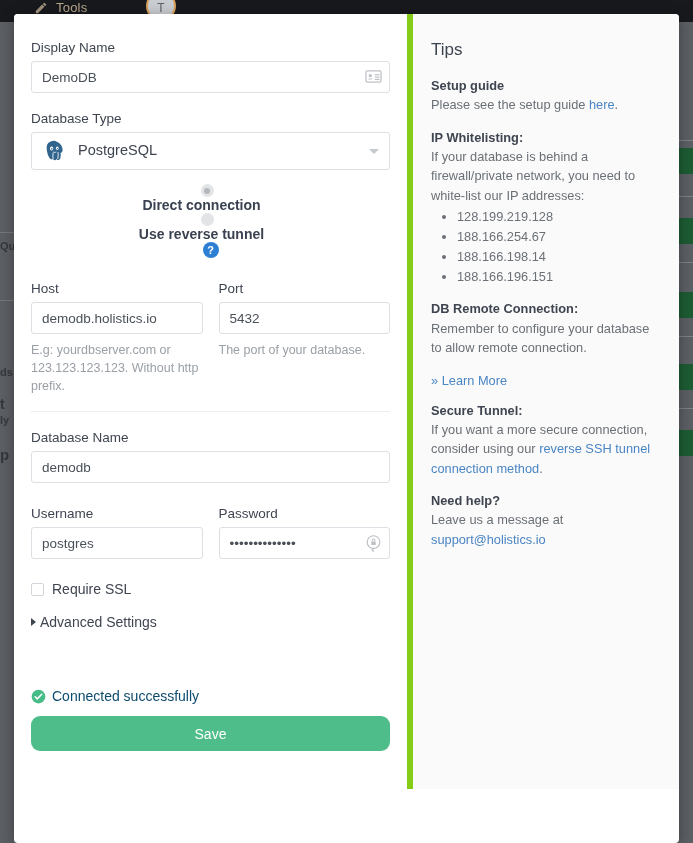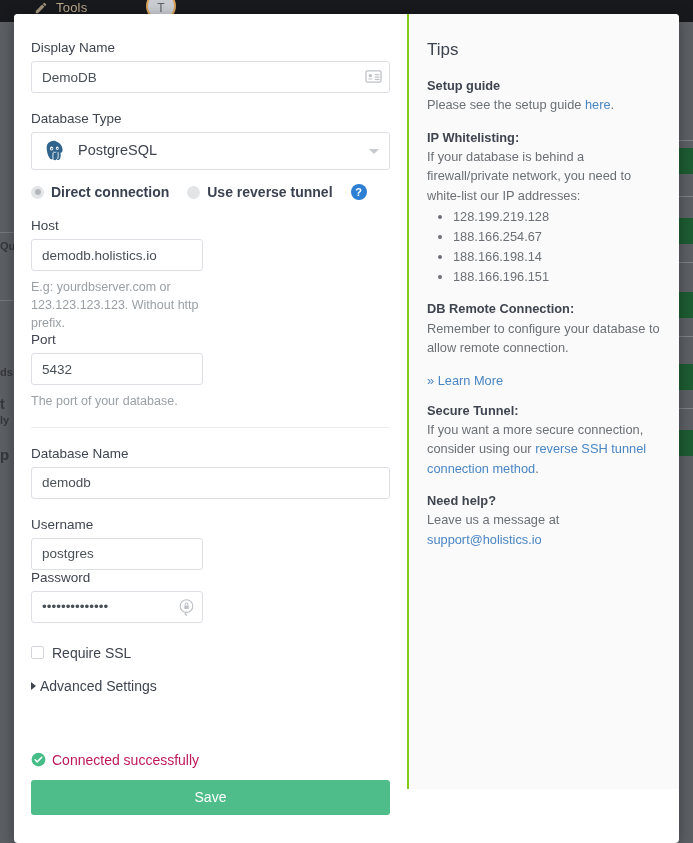--- a/index.html
+++ b/index.html
@@ -82,21 +82,21 @@
   #modal-body { position: relative; height: 775px; }
 
   
   #form-col {
     position: absolute; left: 0; top: 0; width: 393px; height: 775px;
     background: #fff; padding: 26px 17px 0 17px;
   }
   
   #tips-col {
     position: absolute; left: 393px; top: 0; width: 272px; height: 775px;
-    background: #fafafa; border-left: 2px solid #84cc16;
+    background: #fafafa; border-left: 6px solid #84cc16;
     padding: 26px 17px 0 18px;
   }
 
   .field-label {
     font-size: 13.5px; color: #3f4550; margin-bottom: 6px; display: block;
   }
   .input-wrap { position: relative; }
   .text-input {
     width: 100%; height: 32px;
     border: 1px solid #dcdfe3; border-radius: 3px;
@@ -126,40 +126,40 @@
     font-size: 14.5px; color: #3f4550;
   }
   #db-type-caret {
     position: absolute; right: 10px; top: 16px;
     width: 0; height: 0;
     border-left: 5px solid transparent; border-right: 5px solid transparent;
     border-top: 5px solid #c6cace;
   }
 
   
-  #conn-mode-row { display: flex; align-items: center; margin-top: 14px; }
+  #conn-mode-row { display: flex; align-items: center; margin-top: 14px; flex-direction: column; }
   .radio-dot {
     width: 13px; height: 13px; border-radius: 50%;
     background: #e2e4e6; margin-right: 7px; flex: none;
     position: relative;
   }
   .radio-dot.selected::after {
     content: ""; position: absolute; left: 3.5px; top: 3.5px;
     width: 6px; height: 6px; border-radius: 50%; background: #b3b7bb;
   }
   .radio-label { font-size: 14px; color: #3a4150; font-weight: bold; margin-right: 18px; }
   #conn-help-icon {
     width: 16px; height: 16px; border-radius: 50%;
     background: #2d7fd3; color: #fff;
     font-size: 11px; font-weight: bold; text-align: center; line-height: 16px;
     cursor: pointer;
   }
 
   
-  .two-col { display: flex; margin-top: 18px; flex-direction: column; }
+  .two-col { display: flex; gap: 16px; margin-top: 23px; }
   .col-a { width: 172px; }
   .col-b { width: 172px; }
   .hint {
     font-size: 12.5px; color: #9aa0a6; margin-top: 7px; line-height: 1.45;
   }
 
   #section-divider {
     margin: 16px 0 0 0; height: 1px; background: #ededed;
   }
 
@@ -176,25 +176,25 @@
     width: 0; height: 0; margin-right: 4px;
     border-top: 4.5px solid transparent; border-bottom: 4.5px solid transparent;
     border-left: 5px solid #3f4550;
   }
   #advanced-label { font-size: 14px; color: #3f4550; }
 
   #status-row { display: flex; align-items: center; margin-top: 58px; }
   #status-check {
     width: 15px; height: 15px; margin-right: 6px; flex: none;
   }
-  #status-text { font-size: 14px; color: #be185d; }
+  #status-text { font-size: 14px; color: #0c4a6e; }
 
   #save-button {
     display: block; width: 100%; height: 35px; margin-top: 12px;
-    background: #4ebd89; border: none; border-radius: 3px;
+    background: #4ebd89; border: none; border-radius: 9px;
     color: #fff; font-size: 14px; cursor: pointer;
     font-family: "Liberation Sans", sans-serif;
   }
 
   
   #tips-title { font-size: 17px; color: #3d4450; margin-bottom: 16px; }
   .tips-head {
     font-size: 12.8px; color: #3f4550; font-weight: bold; line-height: 1.5;
   }
   .tips-text {

